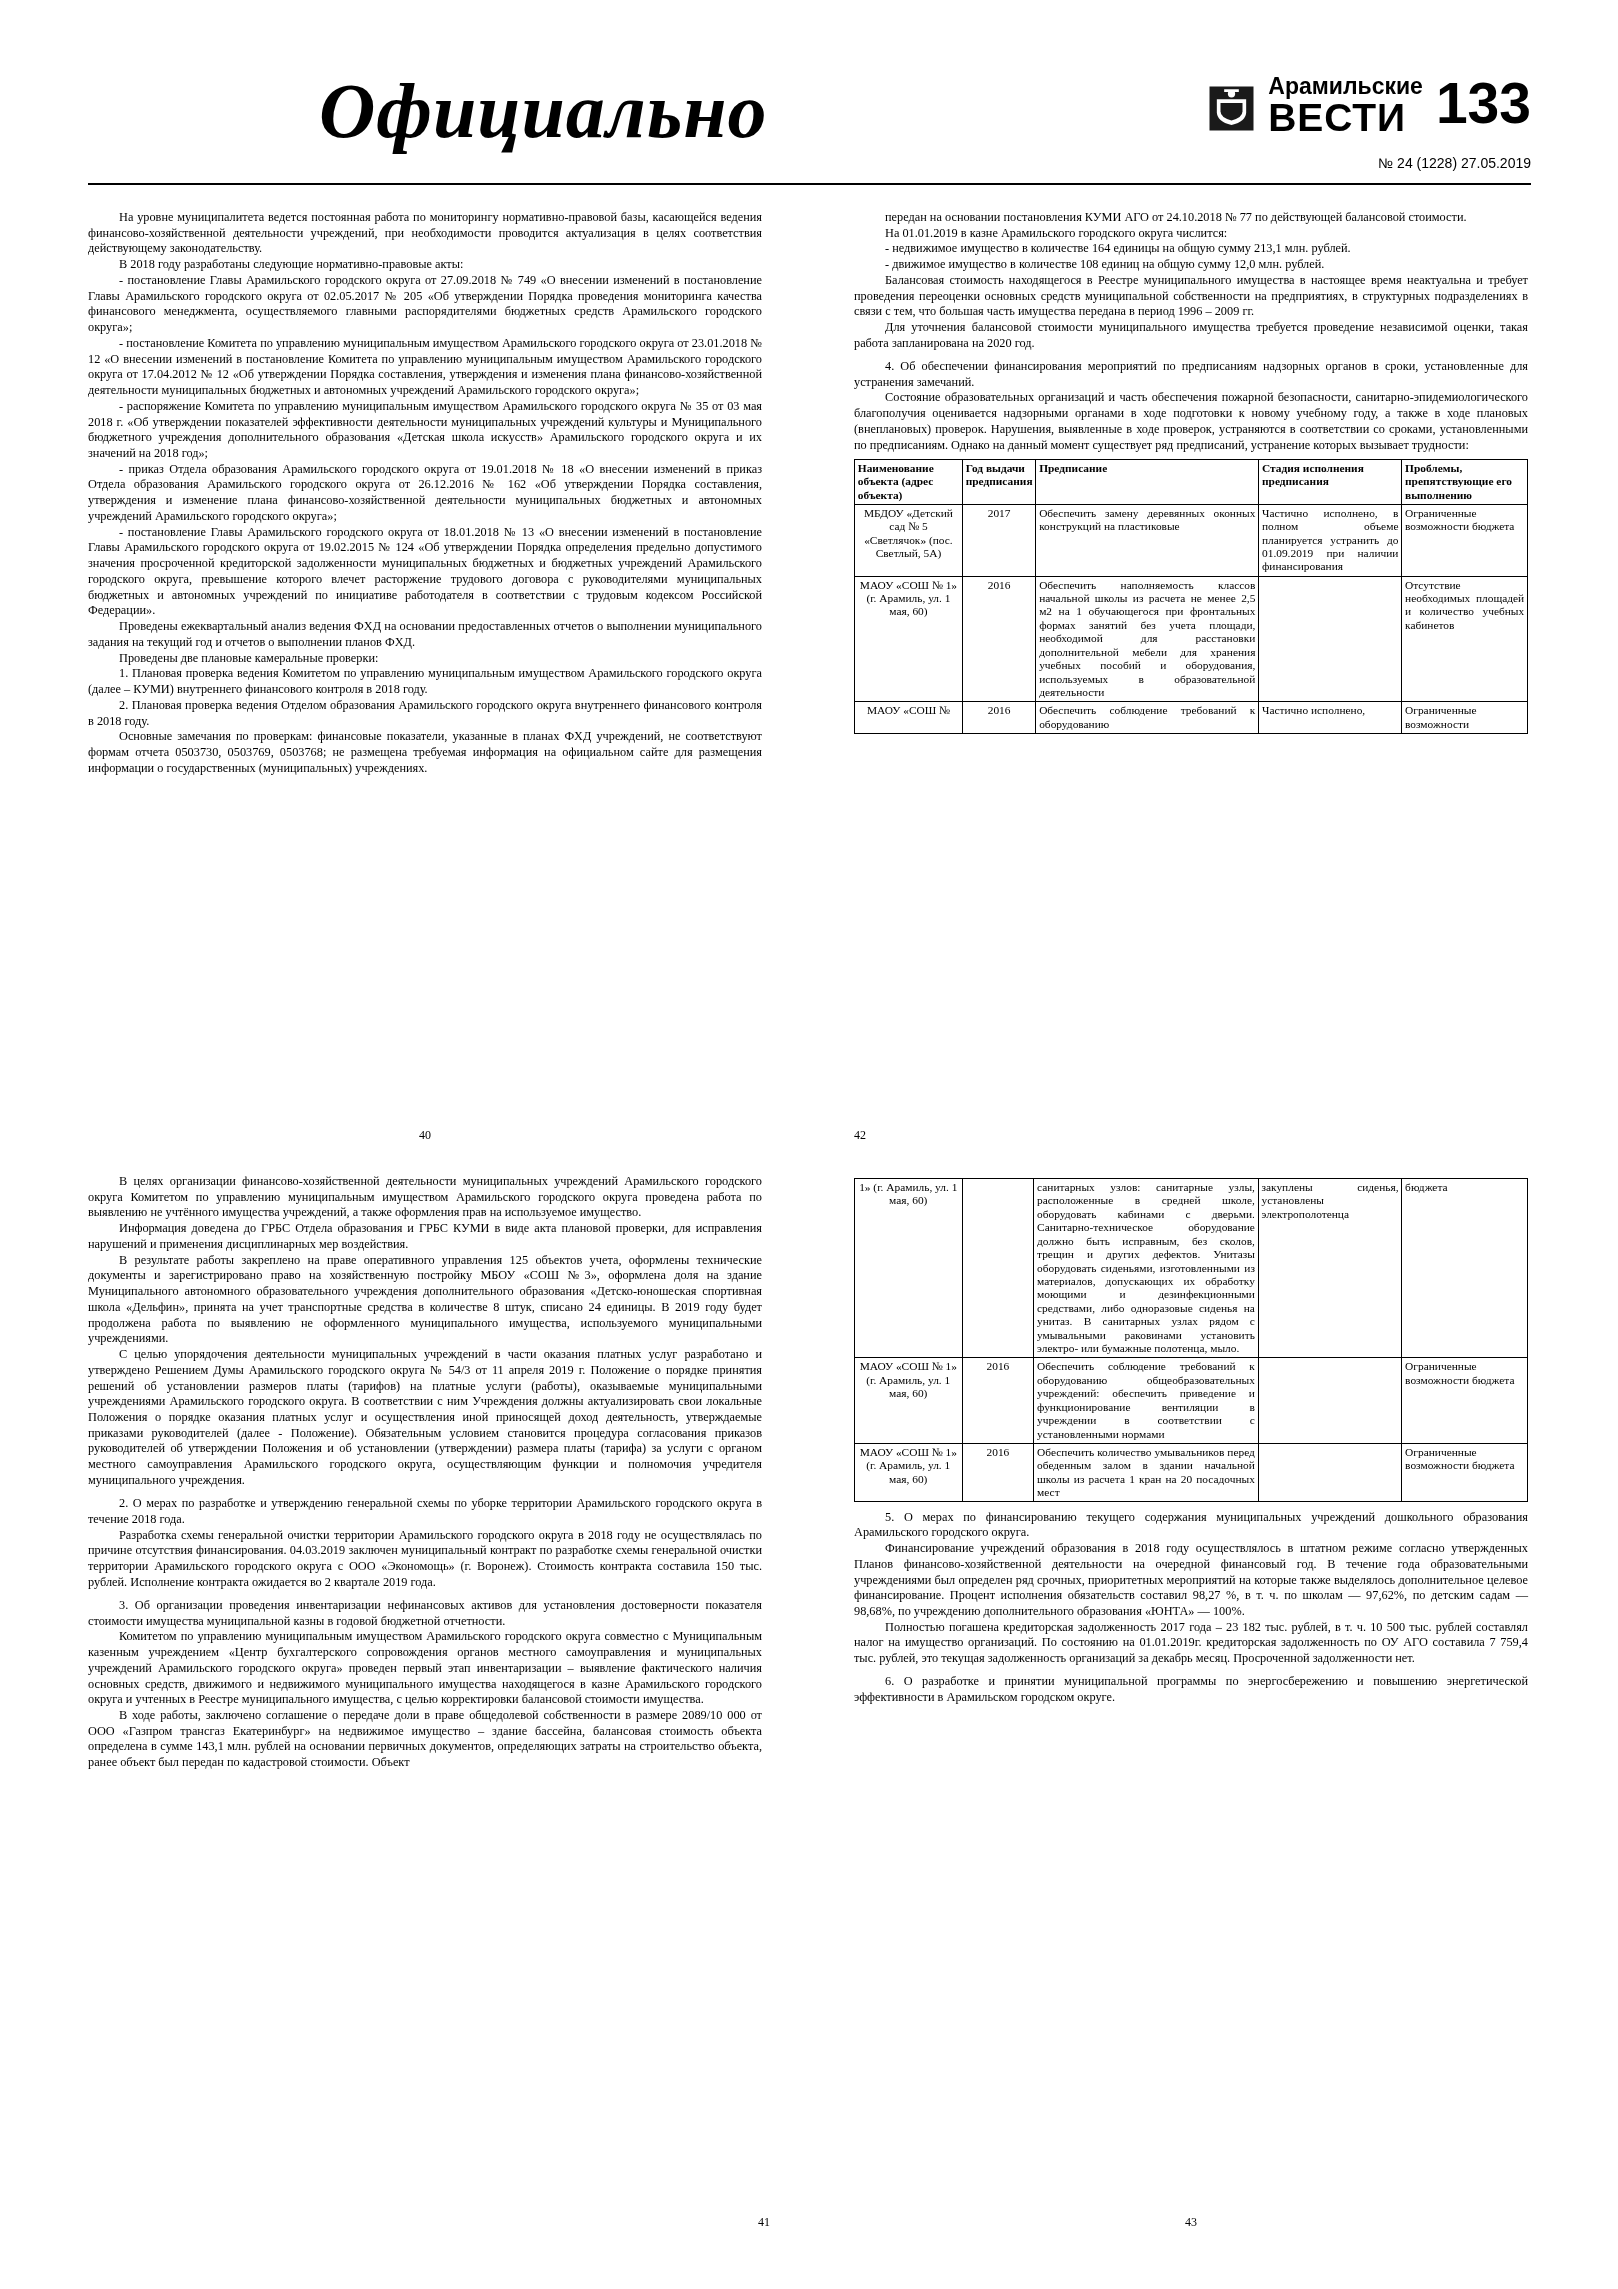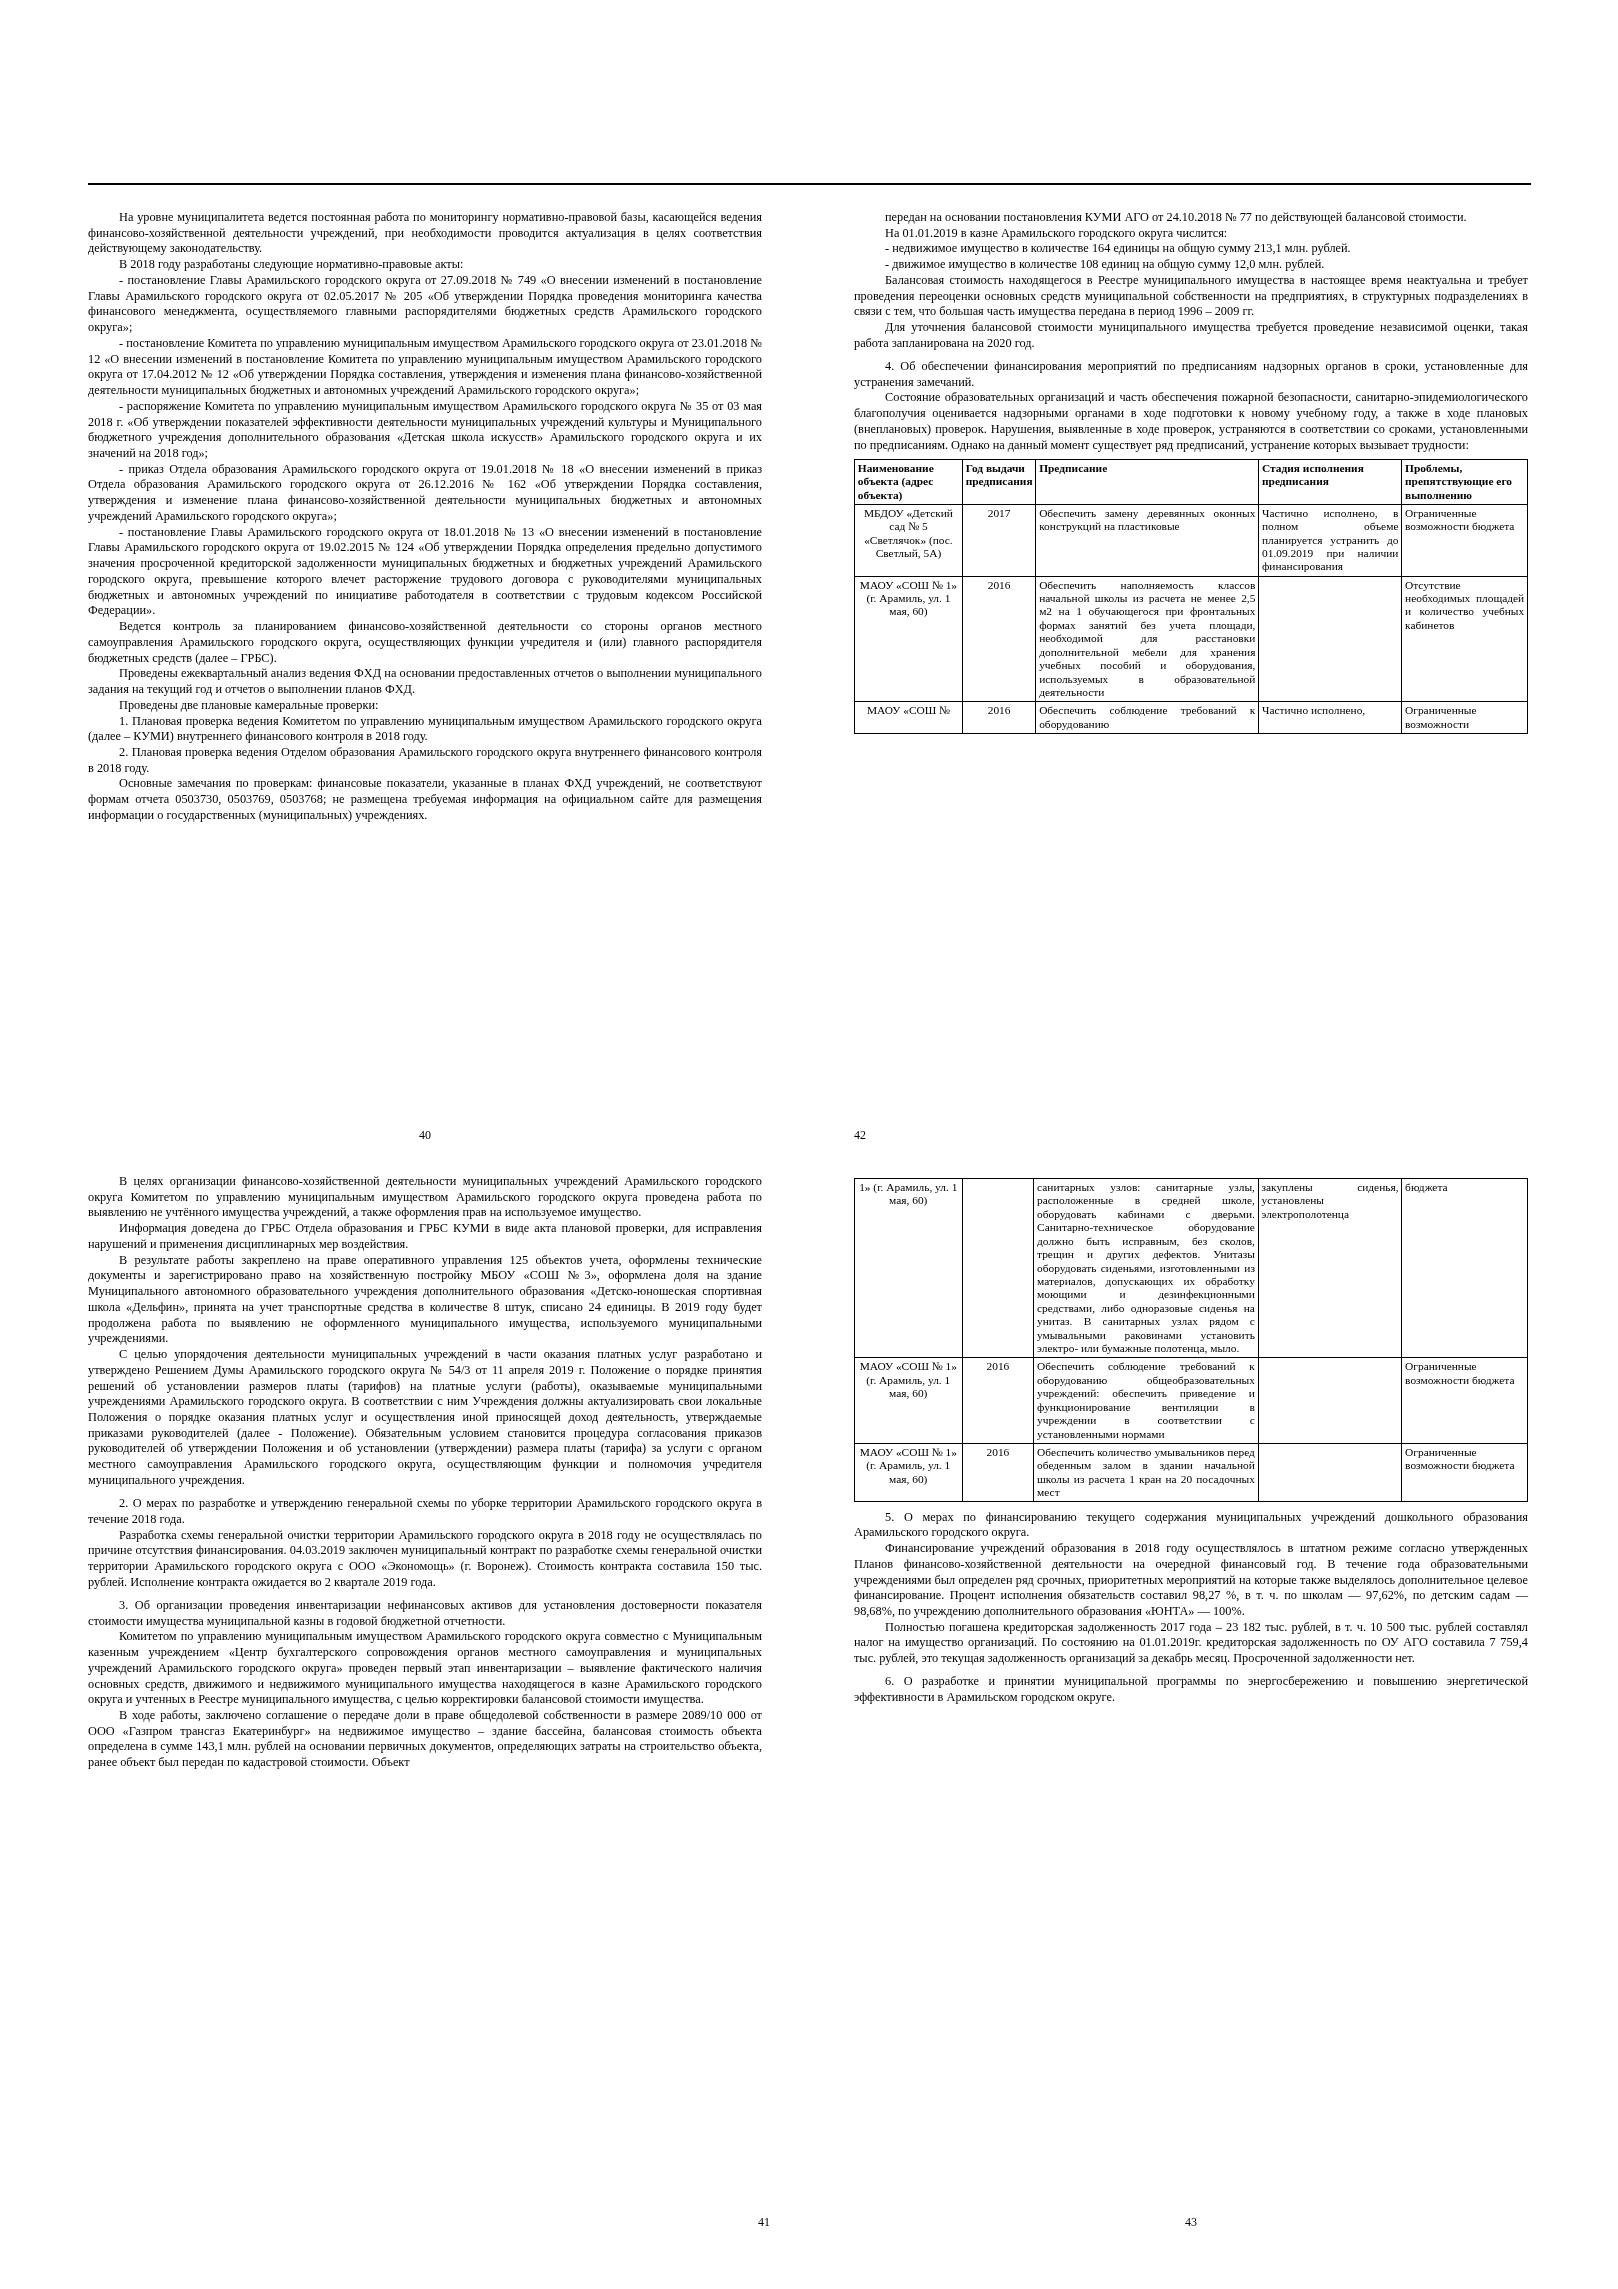--- a/index.html
+++ b/index.html
@@ -35,31 +35,48 @@
   table.tbl th{text-align:left;font-weight:700;}
   td.c{text-align:center;}
   td.j{text-align:justify;}
   .sp{height:7.4px;}
 </style>
 </head>
 <body>
 
 <div class="page">
 
+  <div class="masthead">
+    <div class="mast-title">Официально</div>
+    <div class="mast-right">
+      <svg class="mast-logo" viewBox="0 0 60 60">
+        <rect x="6" y="6" width="48" height="48" fill="#1a1a1a"></rect>
+        <path d="M14 20 h32 v14 q0 10 -16 14 q-16 -4 -16 -14 z" fill="#ffffff"></path>
+        <path d="M18 24 h24 v9 q0 7 -12 10 q-12 -3 -12 -10 z" fill="#1a1a1a"></path>
+        <circle cx="30" cy="14" r="4" fill="#ffffff"></circle>
+        <rect x="22" y="9" width="16" height="3" fill="#ffffff"></rect>
+      </svg>
+      <div class="mast-brand">
+        <span class="brand-top">Арамильские</span>
+        <span class="brand-bottom">ВЕСТИ</span>
+      </div>
+      <span class="mast-num">133</span>
+    </div>
+    <div class="mast-issue">№ 24 (1228) 27.05.2019</div>
+  </div>
   <div class="rule"></div>
 
   <div class="col c-l-top">
     <p>На уровне муниципалитета ведется постоянная работа по мониторингу нормативно-правовой базы, касающейся ведения финансово-хозяйственной деятельности учреждений, при необходимости проводится актуализация в целях соответствия действующему законодательству.</p>
     <p>В 2018 году разработаны следующие нормативно-правовые акты:</p>
     <p>- постановление Главы Арамильского городского округа от 27.09.2018 № 749 «О внесении изменений в постановление Главы Арамильского городского округа от 02.05.2017 № 205 «Об утверждении Порядка проведения мониторинга качества финансового менеджмента, осуществляемого главными распорядителями бюджетных средств Арамильского городского округа»;</p>
     <p>- постановление Комитета по управлению муниципальным имуществом Арамильского городского округа от 23.01.2018 № 12 «О внесении изменений в постановление Комитета по управлению муниципальным имуществом Арамильского городского округа от 17.04.2012 № 12 «Об утверждении Порядка составления, утверждения и изменения плана финансово-хозяйственной деятельности муниципальных бюджетных и автономных учреждений Арамильского городского округа»;</p>
     <p>- распоряжение Комитета по управлению муниципальным имуществом Арамильского городского округа № 35 от 03 мая 2018 г. «Об утверждении показателей эффективности деятельности муниципальных учреждений культуры и Муниципального бюджетного учреждения дополнительного образования «Детская школа искусств» Арамильского городского округа и их значений на 2018 год»;</p>
     <p>- приказ Отдела образования Арамильского городского округа от 19.01.2018 № 18 «О внесении изменений в приказ Отдела образования Арамильского городского округа от 26.12.2016 № 162 «Об утверждении Порядка составления, утверждения и изменение плана финансово-хозяйственной деятельности муниципальных бюджетных и автономных учреждений Арамильского городского округа»;</p>
     <p>- постановление Главы Арамильского городского округа от 18.01.2018 № 13 «О внесении изменений в постановление Главы Арамильского городского округа от 19.02.2015 № 124 «Об утверждении Порядка определения предельно допустимого значения просроченной кредиторской задолженности муниципальных бюджетных и бюджетных учреждений Арамильского городского округа, превышение которого влечет расторжение трудового договора с руководителями муниципальных бюджетных и автономных учреждений по инициативе работодателя в соответствии с трудовым кодексом Российской Федерации».</p>
-    <p>Ведется контроль за планированием финансово-хозяйственной деятельности со стороны органов местного самоуправления Арамильского городского округа, осуществляющих функции учредителя и (или) главного распорядителя бюджетных средств (далее – ГРБС).</p>
     <p>Проведены ежеквартальный анализ ведения ФХД на основании предоставленных отчетов о выполнении муниципального задания на текущий год и отчетов о выполнении планов ФХД.</p>
     <p>Проведены две плановые камеральные проверки:</p>
     <p>1. Плановая проверка ведения Комитетом по управлению муниципальным имуществом Арамильского городского округа (далее – КУМИ) внутреннего финансового контроля в 2018 году.</p>
     <p>2. Плановая проверка ведения Отделом образования Арамильского городского округа внутреннего финансового контроля в 2018 году.</p>
     <p>Основные замечания по проверкам: финансовые показатели, указанные в планах ФХД учреждений, не соответствуют формам отчета 0503730, 0503769, 0503768; не размещена требуемая информация на официальном сайте для размещения информации о государственных (муниципальных) учреждениях.</p>
   </div>
   <div class="pg pg40">40</div>
 
   <div class="col c-l-bot">
     <p>В целях организации финансово-хозяйственной деятельности муниципальных учреждений Арамильского городского округа Комитетом по управлению муниципальным имуществом Арамильского городского округа проведена работа по выявлению не учтённого имущества учреждений, а также оформления прав на используемое имущество.</p>

